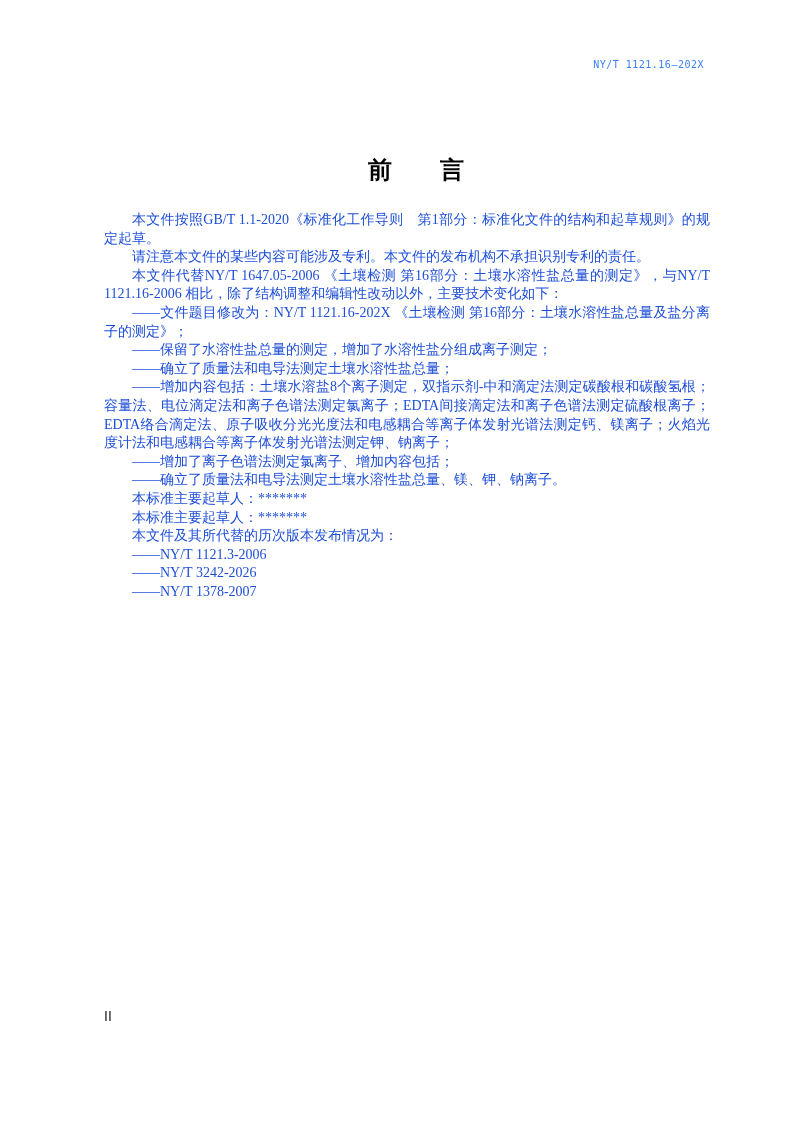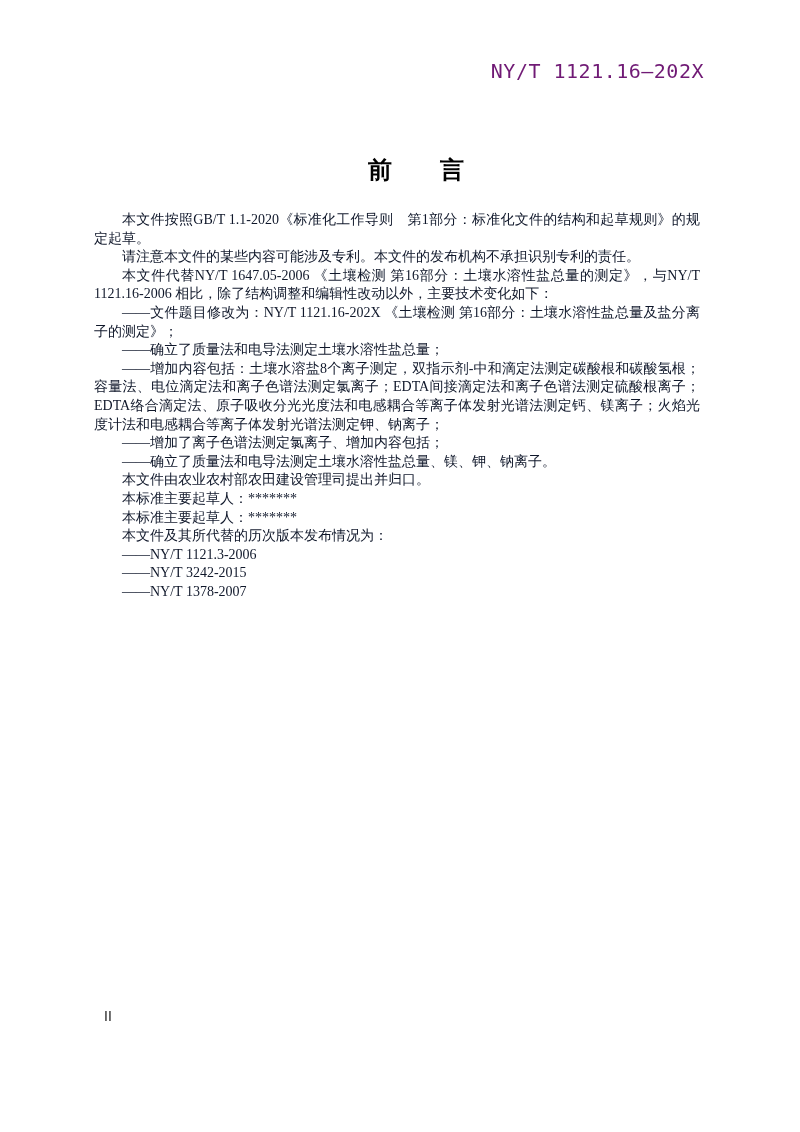--- a/index.html
+++ b/index.html
@@ -18,46 +18,46 @@
   .page {
     position: absolute;
     inset: 0;
     background: #ffffff;
   }
   .doc-number {
     position: absolute;
     top: 59px;
     right: 96px;
     font-family: "DejaVu Sans Mono", "Liberation Mono", monospace;
-    font-size: 20px;
+    font-size: 10px;
     letter-spacing: 0.5px;
-    color: #701a75;
+    color: #3b82f6;
     white-space: nowrap;
   }
   .title {
     position: absolute;
     top: 138px;
     left: 0;
     width: 100%;
     margin: 16px;
     text-align: center;
     font-family: "Liberation Sans", "DejaVu Sans", sans-serif;
     font-size: 24px;
     font-weight: bold;
     color: #000000;
   }
   .content {
     position: absolute;
     top: 211px;
-    left: 94px;
+    left: 104px;
     width: 606px;
     font-size: 14px;
     line-height: 18.6px;
     text-align: justify;
-    color: #0f172a;
+    color: #1d4ed8;
   }
   .content p {
     margin: 0;
     padding: 0;
     text-indent: 2em;
   }
   .page-number {
     position: absolute;
     left: 104px;
     top: 1008px;
@@ -73,28 +73,28 @@
 
   <div class="doc-number">NY/T 1121.16—202X</div>
 
   <h1 class="title">前　　言</h1>
 
   <div class="content">
     <p>本文件按照GB/T 1.1-2020《标准化工作导则　第1部分：标准化文件的结构和起草规则》的规定起草。</p>
     <p>请注意本文件的某些内容可能涉及专利。本文件的发布机构不承担识别专利的责任。</p>
     <p>本文件代替NY/T 1647.05-2006 《土壤检测 第16部分：土壤水溶性盐总量的测定》，与NY/T 1121.16-2006 相比，除了结构调整和编辑性改动以外，主要技术变化如下：</p>
     <p>——文件题目修改为：NY/T 1121.16-202X 《土壤检测 第16部分：土壤水溶性盐总量及盐分离子的测定》；</p>
+    <p>——保留了水溶性盐总量的测定，增加了水溶性盐分组成离子测定；</p>
     <p>——确立了质量法和电导法测定土壤水溶性盐总量；</p>
     <p>——增加内容包括：土壤水溶盐8个离子测定，双指示剂-中和滴定法测定碳酸根和碳酸氢根；容量法、电位滴定法和离子色谱法测定氯离子；EDTA间接滴定法和离子色谱法测定硫酸根离子；EDTA络合滴定法、原子吸收分光光度法和电感耦合等离子体发射光谱法测定钙、镁离子；火焰光度计法和电感耦合等离子体发射光谱法测定钾、钠离子；</p>
     <p>——增加了离子色谱法测定氯离子、增加内容包括；</p>
     <p>——确立了质量法和电导法测定土壤水溶性盐总量、镁、钾、钠离子。</p>
-    <p>本文件由农业农村部农田建设管理司提出并归口。</p>
     <p>本标准主要起草人：*******</p>
     <p>本标准主要起草人：*******</p>
     <p>本文件及其所代替的历次版本发布情况为：</p>
     <p>——NY/T 1121.3-2006</p>
-    <p>——NY/T 3242-2015</p>
+    <p>——NY/T 3242-2026</p>
     <p>——NY/T 1378-2007</p>
   </div>
 
   <div class="page-number">II</div>
 
 </div>
 
 </body></html>

